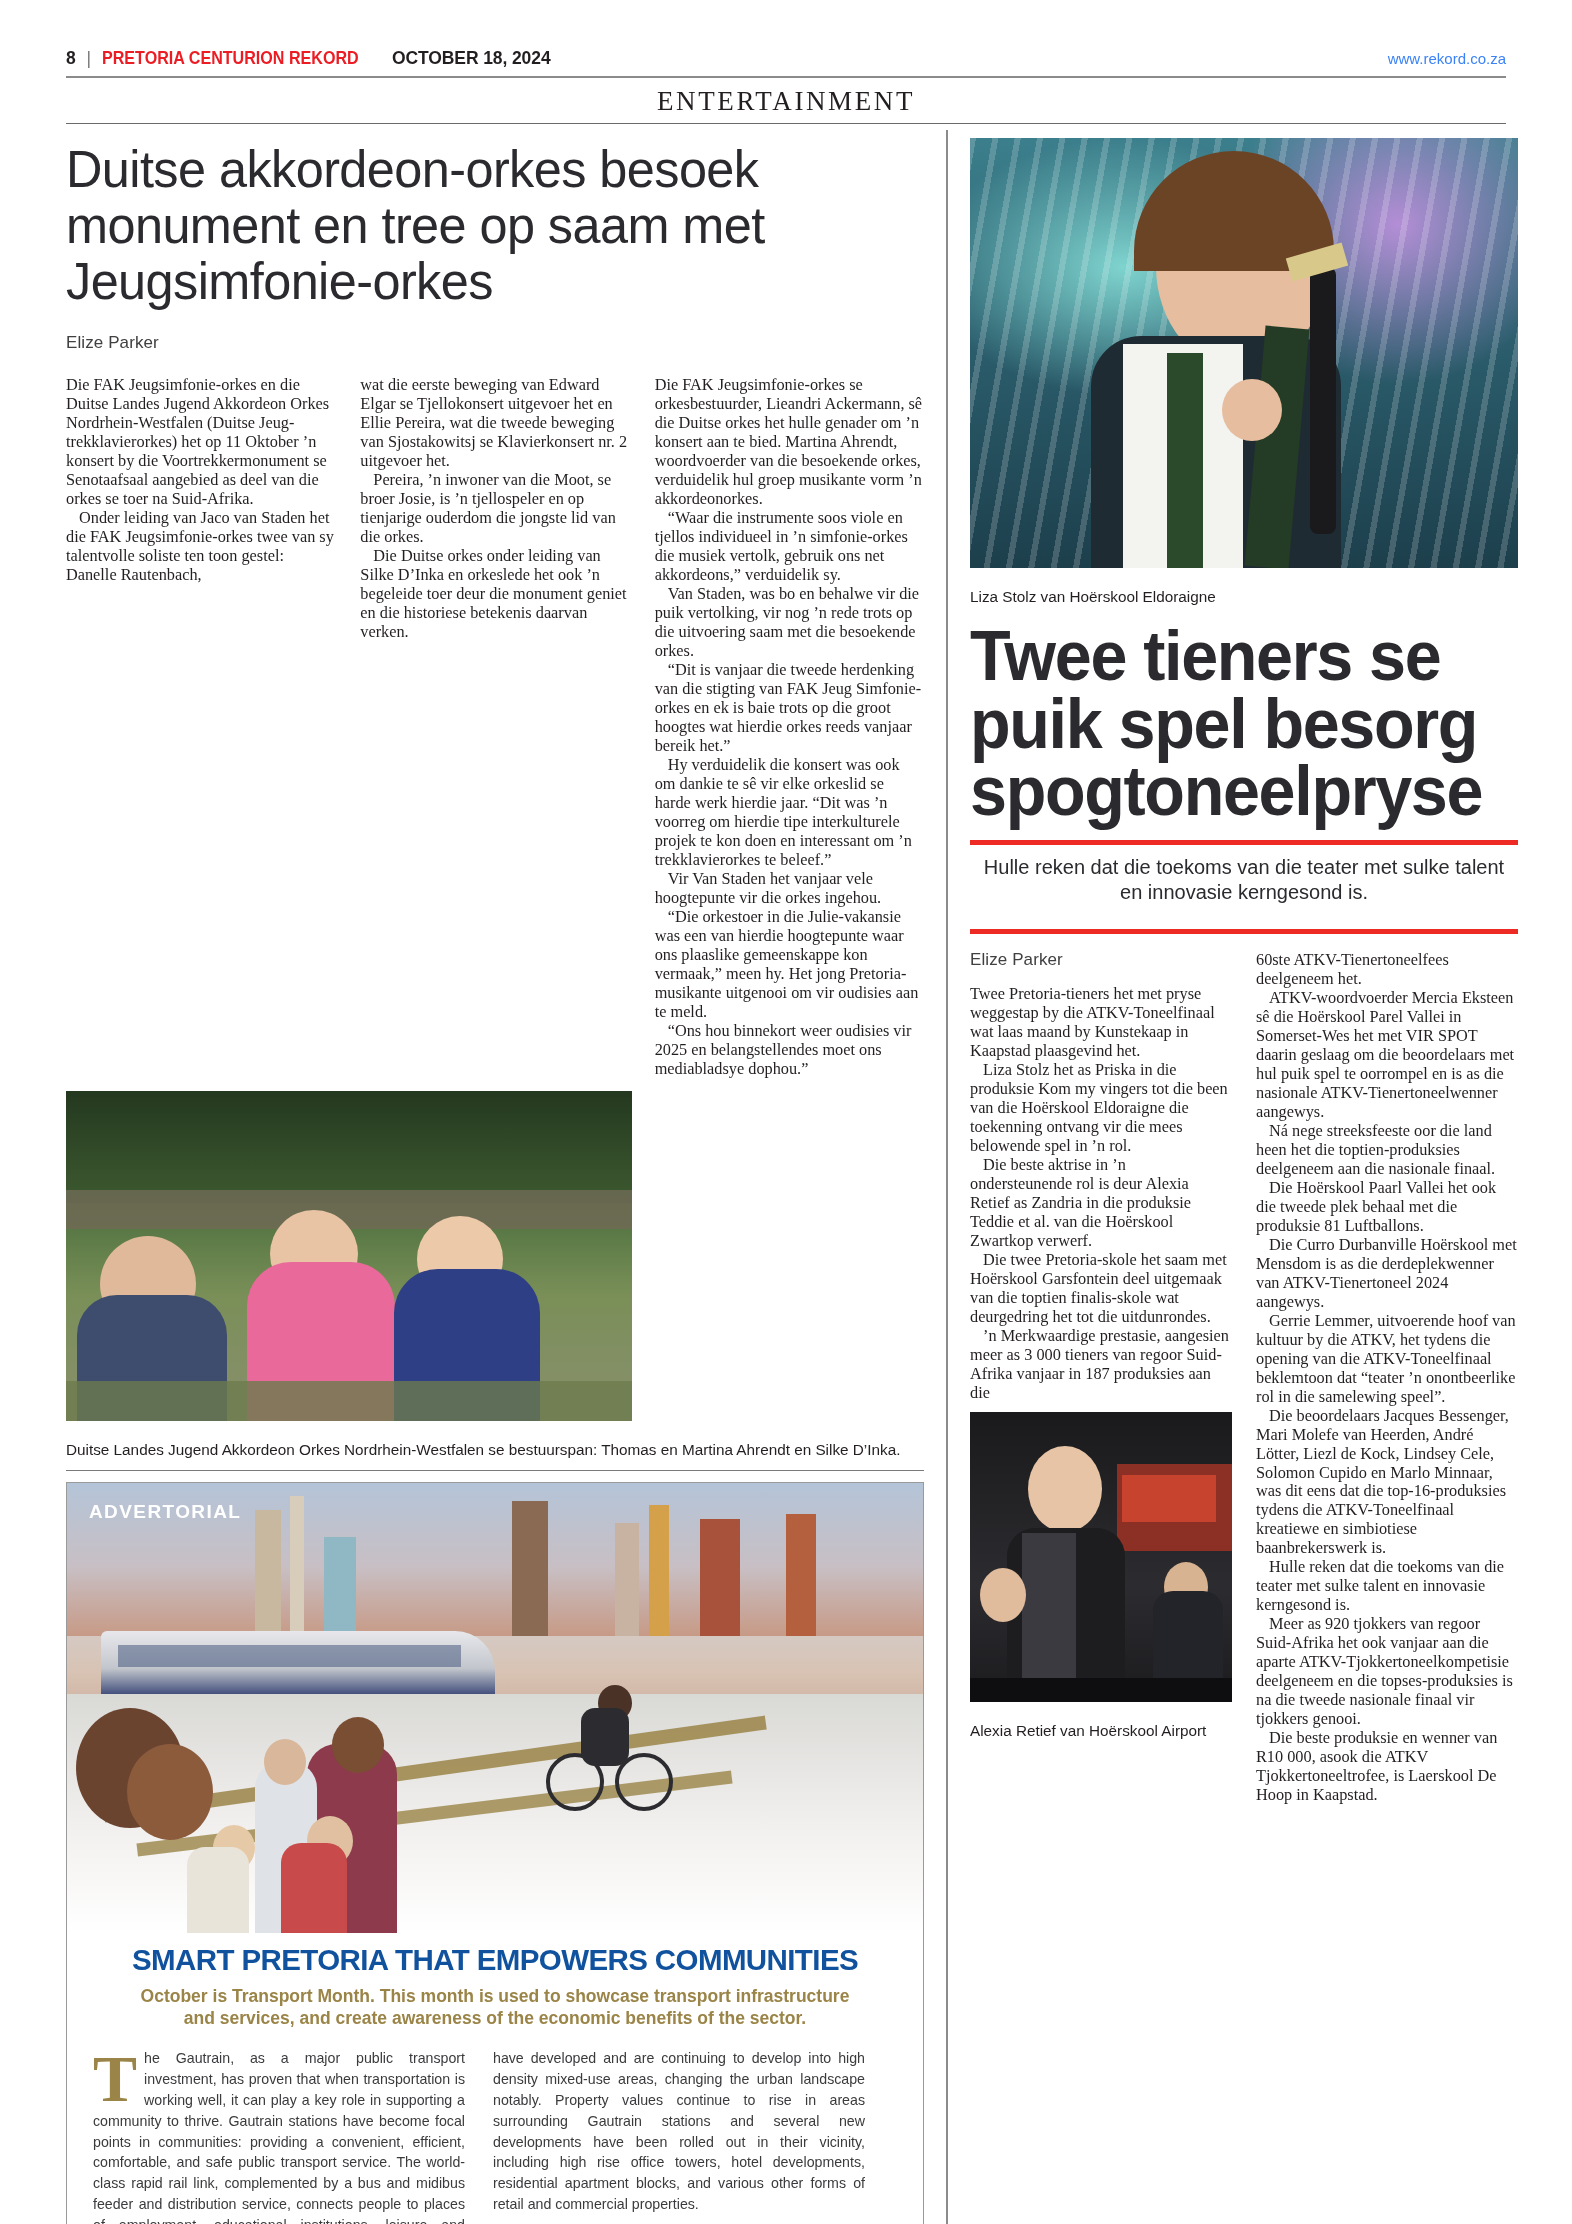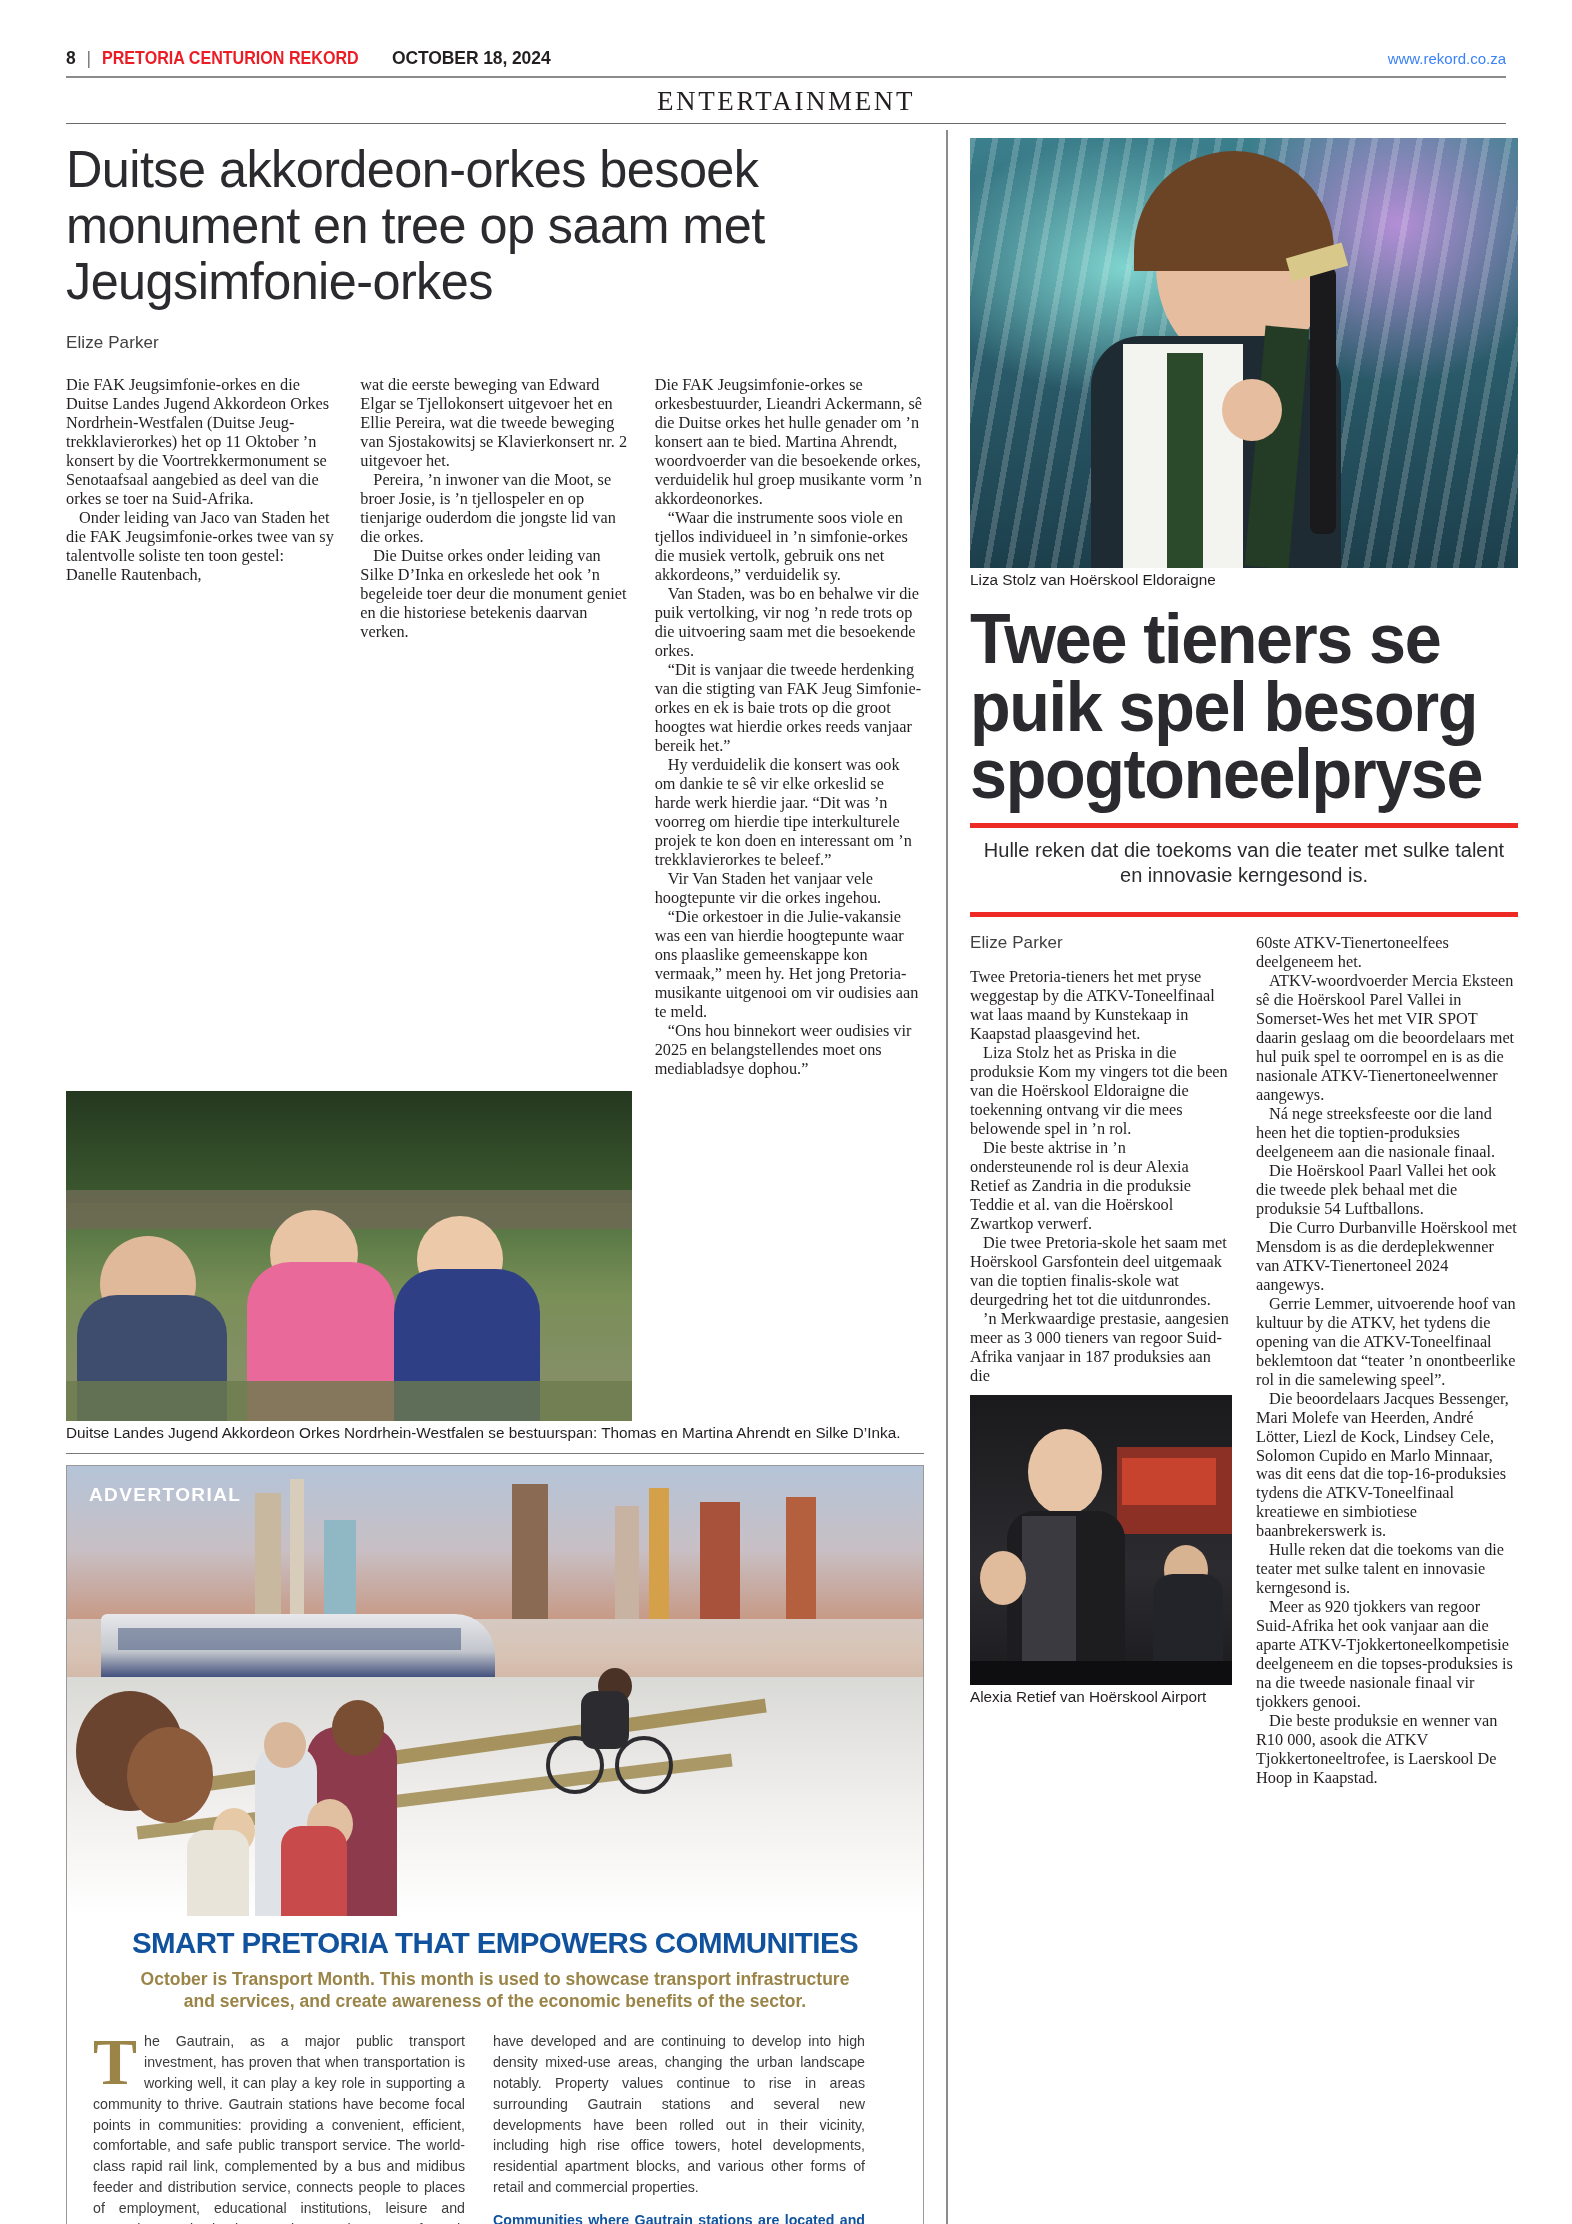--- a/index.html
+++ b/index.html
@@ -49,21 +49,21 @@
   .bodytext {
     font-family: "Liberation Serif", serif; font-size: 16.3px; line-height: 1.165;
     color: #231f20; text-align: left;
   }
   .bodytext p { text-indent: 13px; }
   .bodytext p.noindent { text-indent: 0; }
   .bodytext p + p { margin-top: 0; }
 
   
   .photo1 { width: 566px; height: 330px; margin-top: 13px; position: relative; overflow: hidden; border: 0; }
-  .cap { font-size: 15.3px; line-height: 1.22; color: #231f20; margin-top: 3px; }
+  .cap { font-size: 15.3px; line-height: 1.22; color: #231f20; margin-top: 20px; }
   .rule-after-cap { border-top: 1.5px solid #7a7a7a; margin-top: 10px; }
 
   
   .advert { margin-top: 11px; border: 1.5px solid #9a9a9a; }
   .advert-img { position: relative; width: 100%; height: 450px; overflow: hidden; }
   .adv-tag {
     position: absolute; left: 22px; top: 18px; color: #fff; font-weight: bold; font-size: 19px;
     letter-spacing: 1.4px; font-family: "Liberation Sans Narrow","Liberation Sans",sans-serif;
   }
   .adv-head {
@@ -308,21 +308,21 @@
             </div>
           </div>
           <div class="cap">Alexia Retief van Hoërskool Airport</div>
         </div>
 
         <div class="col2">
           <div class="bodytext">
             <p class="noindent">60ste ATKV-Tienertoneelfees deelgeneem het.</p>
             <p>ATKV-woordvoerder Mercia Eksteen sê die Hoërskool Parel Vallei in Somerset-Wes het met VIR SPOT daarin geslaag om die beoordelaars met hul puik spel te oorrompel en is as die nasionale ATKV-Tienertoneelwenner aangewys.</p>
             <p>Ná nege streeksfeeste oor die land heen het die toptien-produksies deelgeneem aan die nasionale finaal.</p>
-            <p>Die Hoërskool Paarl Vallei het ook die tweede plek behaal met die produksie 54 Luftballons.</p>
+            <p>Die Hoërskool Paarl Vallei het ook die tweede plek behaal met die produksie 81 Luftballons.</p>
             <p>Die Curro Durbanville Hoërskool met Mensdom is as die derdeplekwenner van ATKV-Tienertoneel 2024 aangewys.</p>
             <p>Gerrie Lemmer, uitvoerende hoof van kultuur by die ATKV, het tydens die opening van die ATKV-Toneelfinaal beklemtoon dat “teater ’n onontbeerlike rol in die samelewing speel”.</p>
             <p>Die beoordelaars Jacques Bessenger, Mari Molefe van Heerden, André Lötter, Liezl de Kock, Lindsey Cele, Solomon Cupido en Marlo Minnaar, was dit eens dat die top-16-produksies tydens die ATKV-Toneelfinaal kreatiewe en simbiotiese baanbrekerswerk is.</p>
             <p>Hulle reken dat die toekoms van die teater met sulke talent en innovasie kerngesond is.</p>
             <p>Meer as 920 tjokkers van regoor Suid-Afrika het ook vanjaar aan die aparte ATKV-Tjokkertoneelkompetisie deelgeneem en die topses-produksies is na die tweede nasionale finaal vir tjokkers genooi.</p>
             <p>Die beste produksie en wenner van R10 000, asook die ATKV Tjokkertoneeltrofee, is Laerskool De Hoop in Kaapstad.</p>
           </div>
         </div>
       </div>
 

